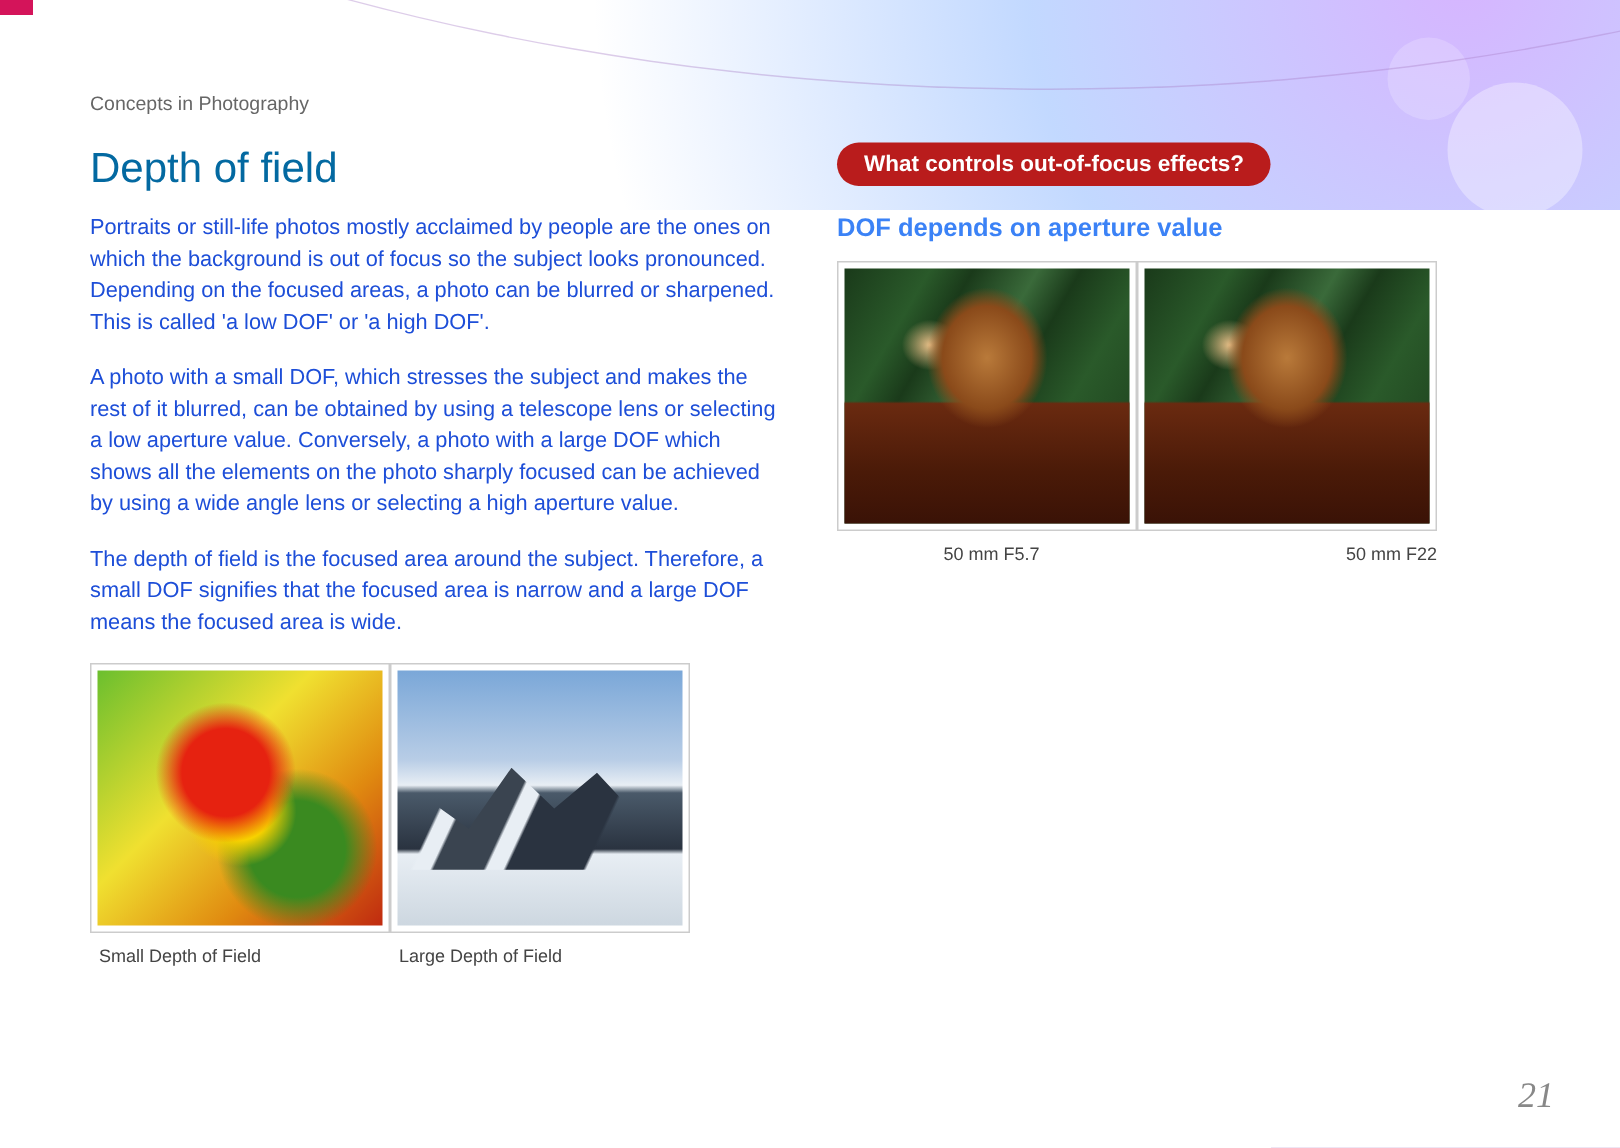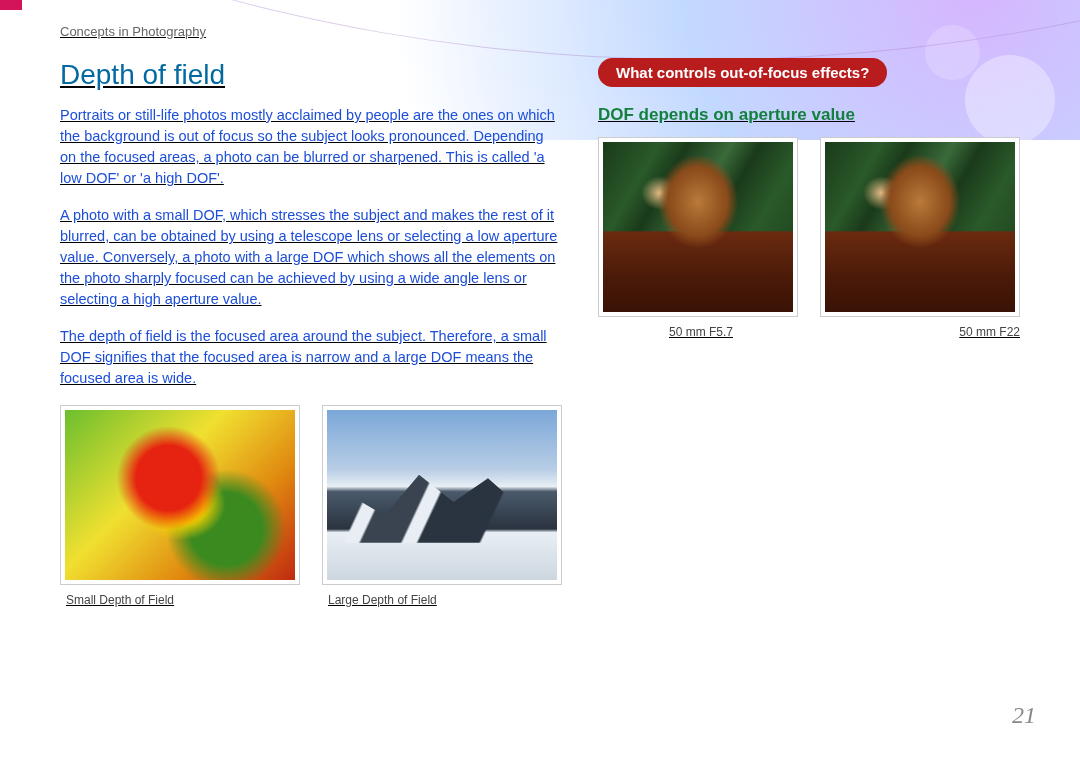--- a/index.html
+++ b/index.html
@@ -35,24 +35,23 @@
   .top-arc {
     position: absolute;
     top: -1200px; left: -400px;
     width: 2200px; height: 1260px;
     border-bottom: 1px solid rgba(170,130,200,0.4);
     border-radius: 50%;
     pointer-events: none;
   }
   .page {
     position: relative;
-    padding: 24px 60px 0 60px;
+    padding: 61px 60px 0 60px;
     display: flex;
     gap: 36px;
-    text-decoration: underline;
   }
   .breadcrumb {
     font-size: 13px;
     color: #666;
     margin-bottom: 20px;
   }
   .col { flex: 1; }
   h1.title {
     font-size: 28px;
     font-weight: 400;
@@ -71,26 +70,26 @@
     color: #fff;
     font-size: 15px;
     font-weight: 600;
     padding: 6px 18px;
     border-radius: 16px;
     margin-bottom: 18px;
   }
   h2.sub {
     font-size: 17px;
     font-weight: 700;
-    color: #15803d;
+    color: #3b82f6;
     margin-bottom: 12px;
   }
-  .gallery { display: flex; gap: 22px; margin-top: 8px;}
+  .gallery { display: flex; margin-top: 8px;}
   .thumb {
-    width: 240px;
+    width: 200px;
   }
   .thumb.small { width: 200px; }
   .frame {
     border: 1px solid #ccc;
     padding: 4px;
     background: #fff;
     margin-bottom: 8px;
   }
   .img {
     width: 100%;
@@ -127,21 +126,21 @@
   }
   .grinder {
     background:
       radial-gradient(ellipse at 50% 35%, #b97a3a 0%, #8a4a1a 22%, rgba(0,0,0,0) 30%),
       radial-gradient(ellipse at 30% 30%, #e8c088 0%, rgba(232,192,136,0) 10%),
       linear-gradient(to bottom, rgba(0,0,0,0) 0%, rgba(0,0,0,0) 52%, #6a2a10 53%, #4a1a08 80%, #3a1206 100%),
       linear-gradient(120deg, #1a3a1a 0%, #2a5a2a 20%, #1a3a1a 30%, #3a6a3a 45%, #1a3a1a 55%, #2a5a2a 70%, #1a3a1a 100%);
   }
   .page-number {
     position: absolute;
-    bottom: 36px;
+    bottom: 20px;
     right: 44px;
     font-size: 24px;
     font-style: italic;
     font-family: Georgia, "Times New Roman", serif;
     color: #888;
   }
 </style>
 </head>
 <body>
 

